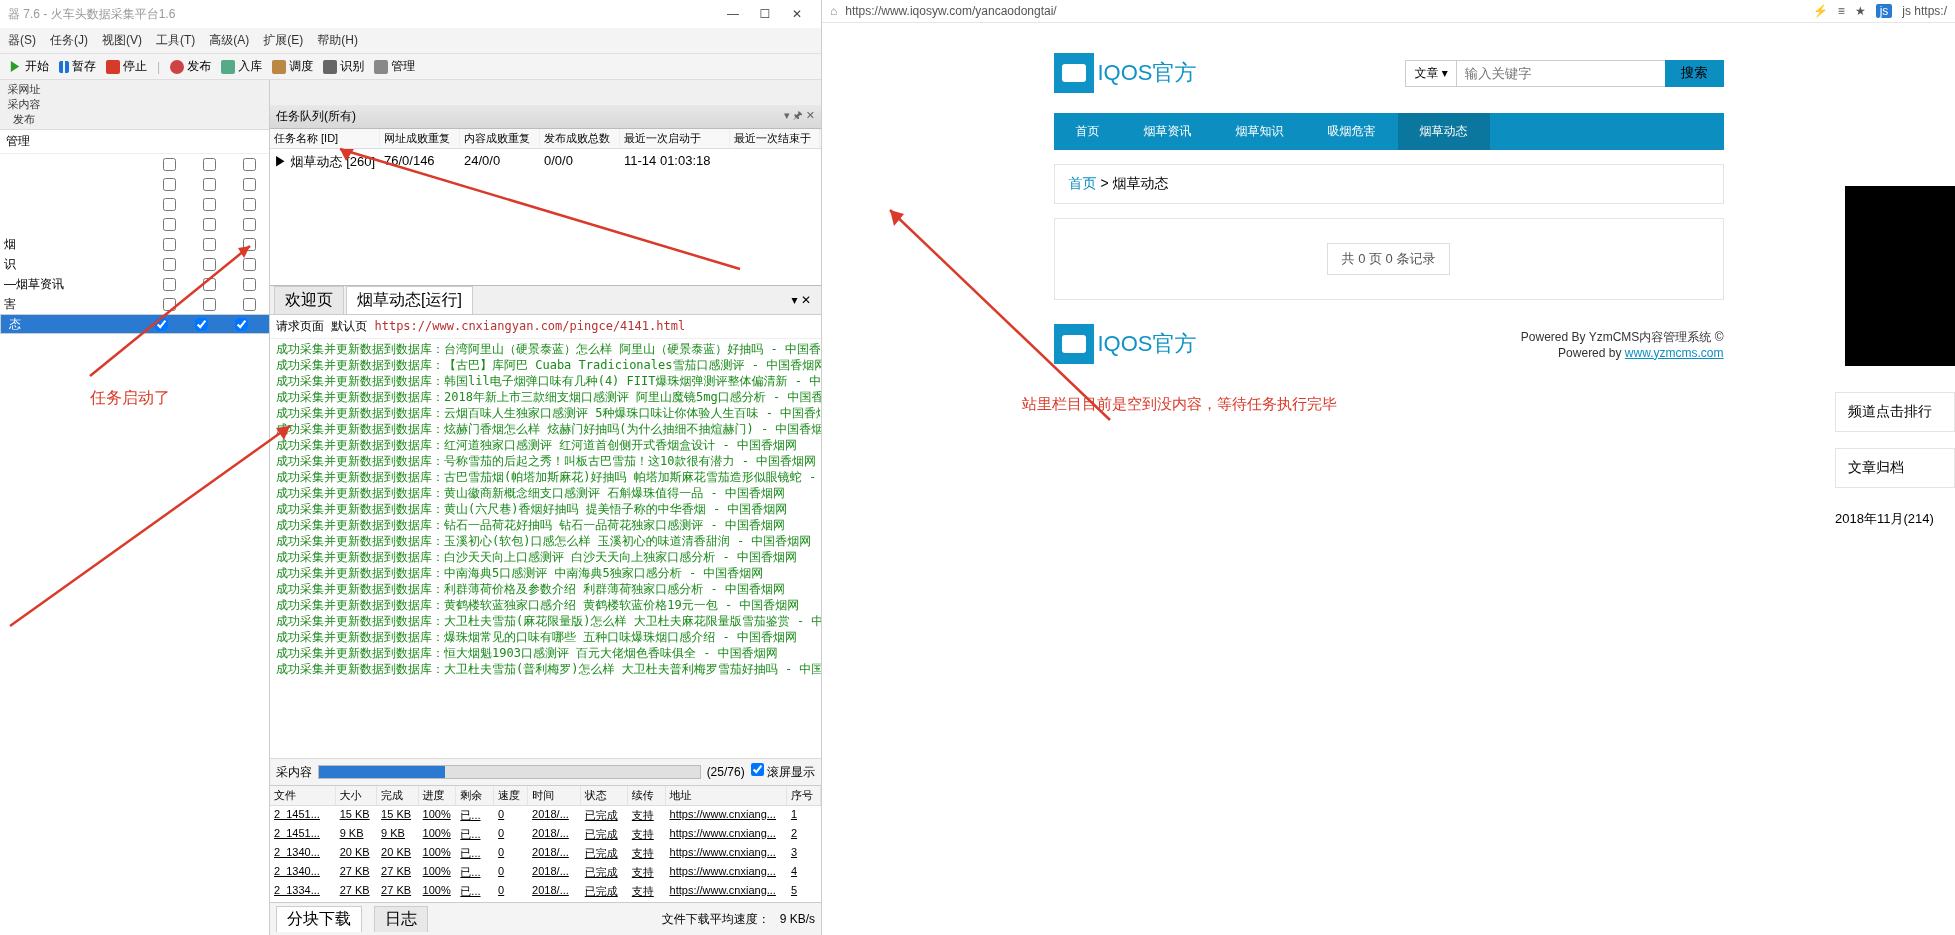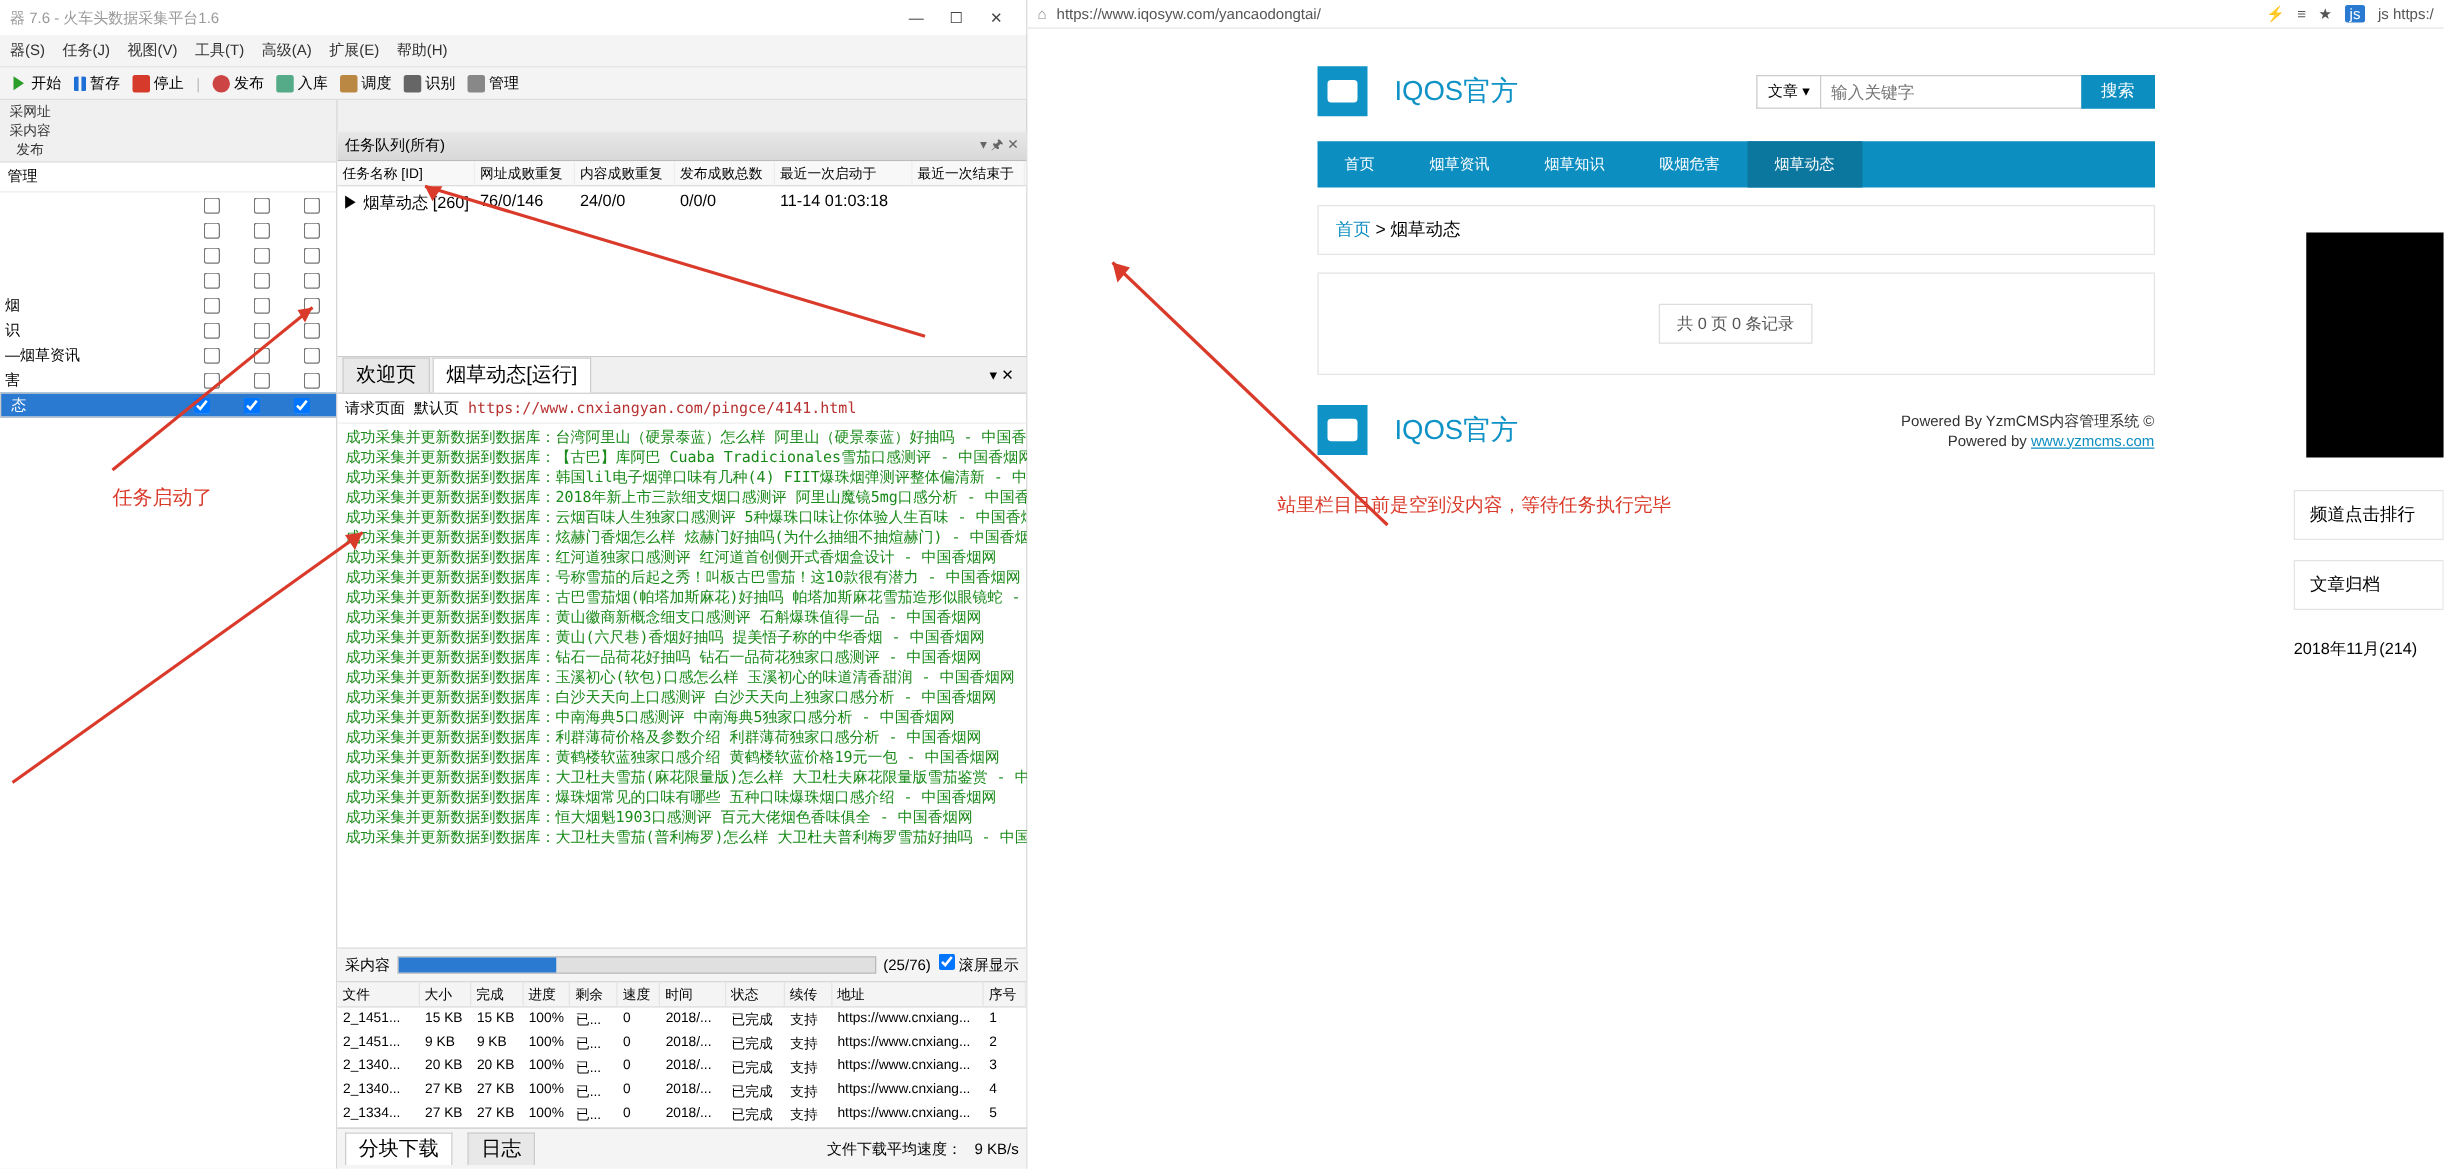--- a/index.html
+++ b/index.html
@@ -47,41 +47,41 @@
 .request-line { padding: 3px 6px; border-bottom: 1px solid #eee; font-family: monospace; font-size: 12px; }
 .request-line .url { color: #b83232; }
 .log-body { flex: 1; overflow: auto; padding: 2px 6px; font-family: "Microsoft YaHei", monospace; font-size: 12px; line-height: 16px; }
 .log-line { white-space: nowrap; color: #1a8a1a; }
 .progress-row { display: flex; align-items: center; gap: 6px; padding: 4px 6px; border-top: 1px solid #ddd; background: #f4f4f4; font-size: 12px; }
 .pbar { flex: 1; height: 14px; background: #e0e0e0; position: relative; border: 1px solid #bbb; }
 .pbar .fill { position: absolute; left: 0; top: 0; bottom: 0; background: #2a7ad2; }
 .files-pane { border-top: 1px solid #ccc; background: #fff; }
 .files-head { display: flex; font-size: 11px; background: #f4f4f4; border-bottom: 1px solid #ddd; }
 .fh { padding: 2px 4px; border-right: 1px solid #e4e4e4; }
-.files-body { max-height: 96px; overflow: auto; }
+.files-body { max-height: 96px; overflow: auto; text-decoration: underline; }
 .file-row { display: flex; font-size: 11px; padding: 1px 0; }
 .fc { padding: 1px 4px; overflow: hidden; white-space: nowrap; }
 .bottom-status { display: flex; align-items: center; gap: 10px; padding: 3px 6px; border-top: 1px solid #ccc; background: #f4f4f4; font-size: 12px; }
 .anno { position: absolute; color: #d93a2a; font-size: 16px; font-family: "Microsoft YaHei"; }
 
 .right-browser { flex: 1; display: flex; flex-direction: column; background: #fff; position: relative; }
 .addr-bar { display: flex; align-items: center; gap: 8px; padding: 4px 8px; border-bottom: 1px solid #e6e6e6; color: #555; }
 .addr-ic { color: #888; }
 .addr-url { flex: 1; }
 .addr-right { display: flex; gap: 10px; }
 .site { width: 100%; display: flex; flex-direction: column; align-items: center; padding-top: 30px; }
 .site-header { width: 670px; display: flex; align-items: center; gap: 20px; }
-.logo { display: flex; align-items: center; gap: 22px; }
+.logo { display: flex; align-items: center; gap: 4px; }
 .logo-box { width: 40px; height: 40px; background: #0f93c6; display: flex; align-items: center; justify-content: center; }
 .logo-box .inner { width: 24px; height: 18px; background: #fff; border-radius: 3px; }
 .logo-text { font-size: 22px; color: #0f93c6; }
 .search-box { display: flex; margin-left: auto; }
 .sel { border: 1px solid #ccc; padding: 4px 8px; background: #fff; border-right: none; }
 .search-in { border: 1px solid #ccc; padding: 4px 8px; width: 210px; }
-.search-btn { background: #0d8ec1; color: #ffffff; border: none; padding: 4px 16px; margin-left: -1px; }
+.search-btn { background: #0d8ec1; color: #000000; border: none; padding: 4px 16px; margin-left: -1px; }
 .nav { width: 670px; display: flex; margin-top: 20px; background: #0d8ec1; }
 .nav-item { padding: 10px 22px; color: #fff; }
 .nav-item.active { background: #0b779f; }
 .bread-box { width: 670px; border: 1px solid #e4e4e4; margin-top: 14px; padding: 10px 14px; font-size: 14px; }
 .bread-box a { color: #0d8ec1; text-decoration: none; }
 .result-box { width: 670px; border: 1px solid #e4e4e4; margin-top: 14px; padding: 24px; text-align: center; font-size: 13px; color: #555; }
 .black-side { position: absolute; right: 0; top: 186px; width: 110px; height: 180px; background: #000; }
 .sidebar-col { position: absolute; right: 0; top: 392px; width: 120px; }
 .side-panel { border: 1px solid #e4e4e4; padding: 10px 12px; font-size: 14px; margin-bottom: 16px; background: #fff; }
 .side-arch-item { font-size: 13px; padding: 6px 0; }

